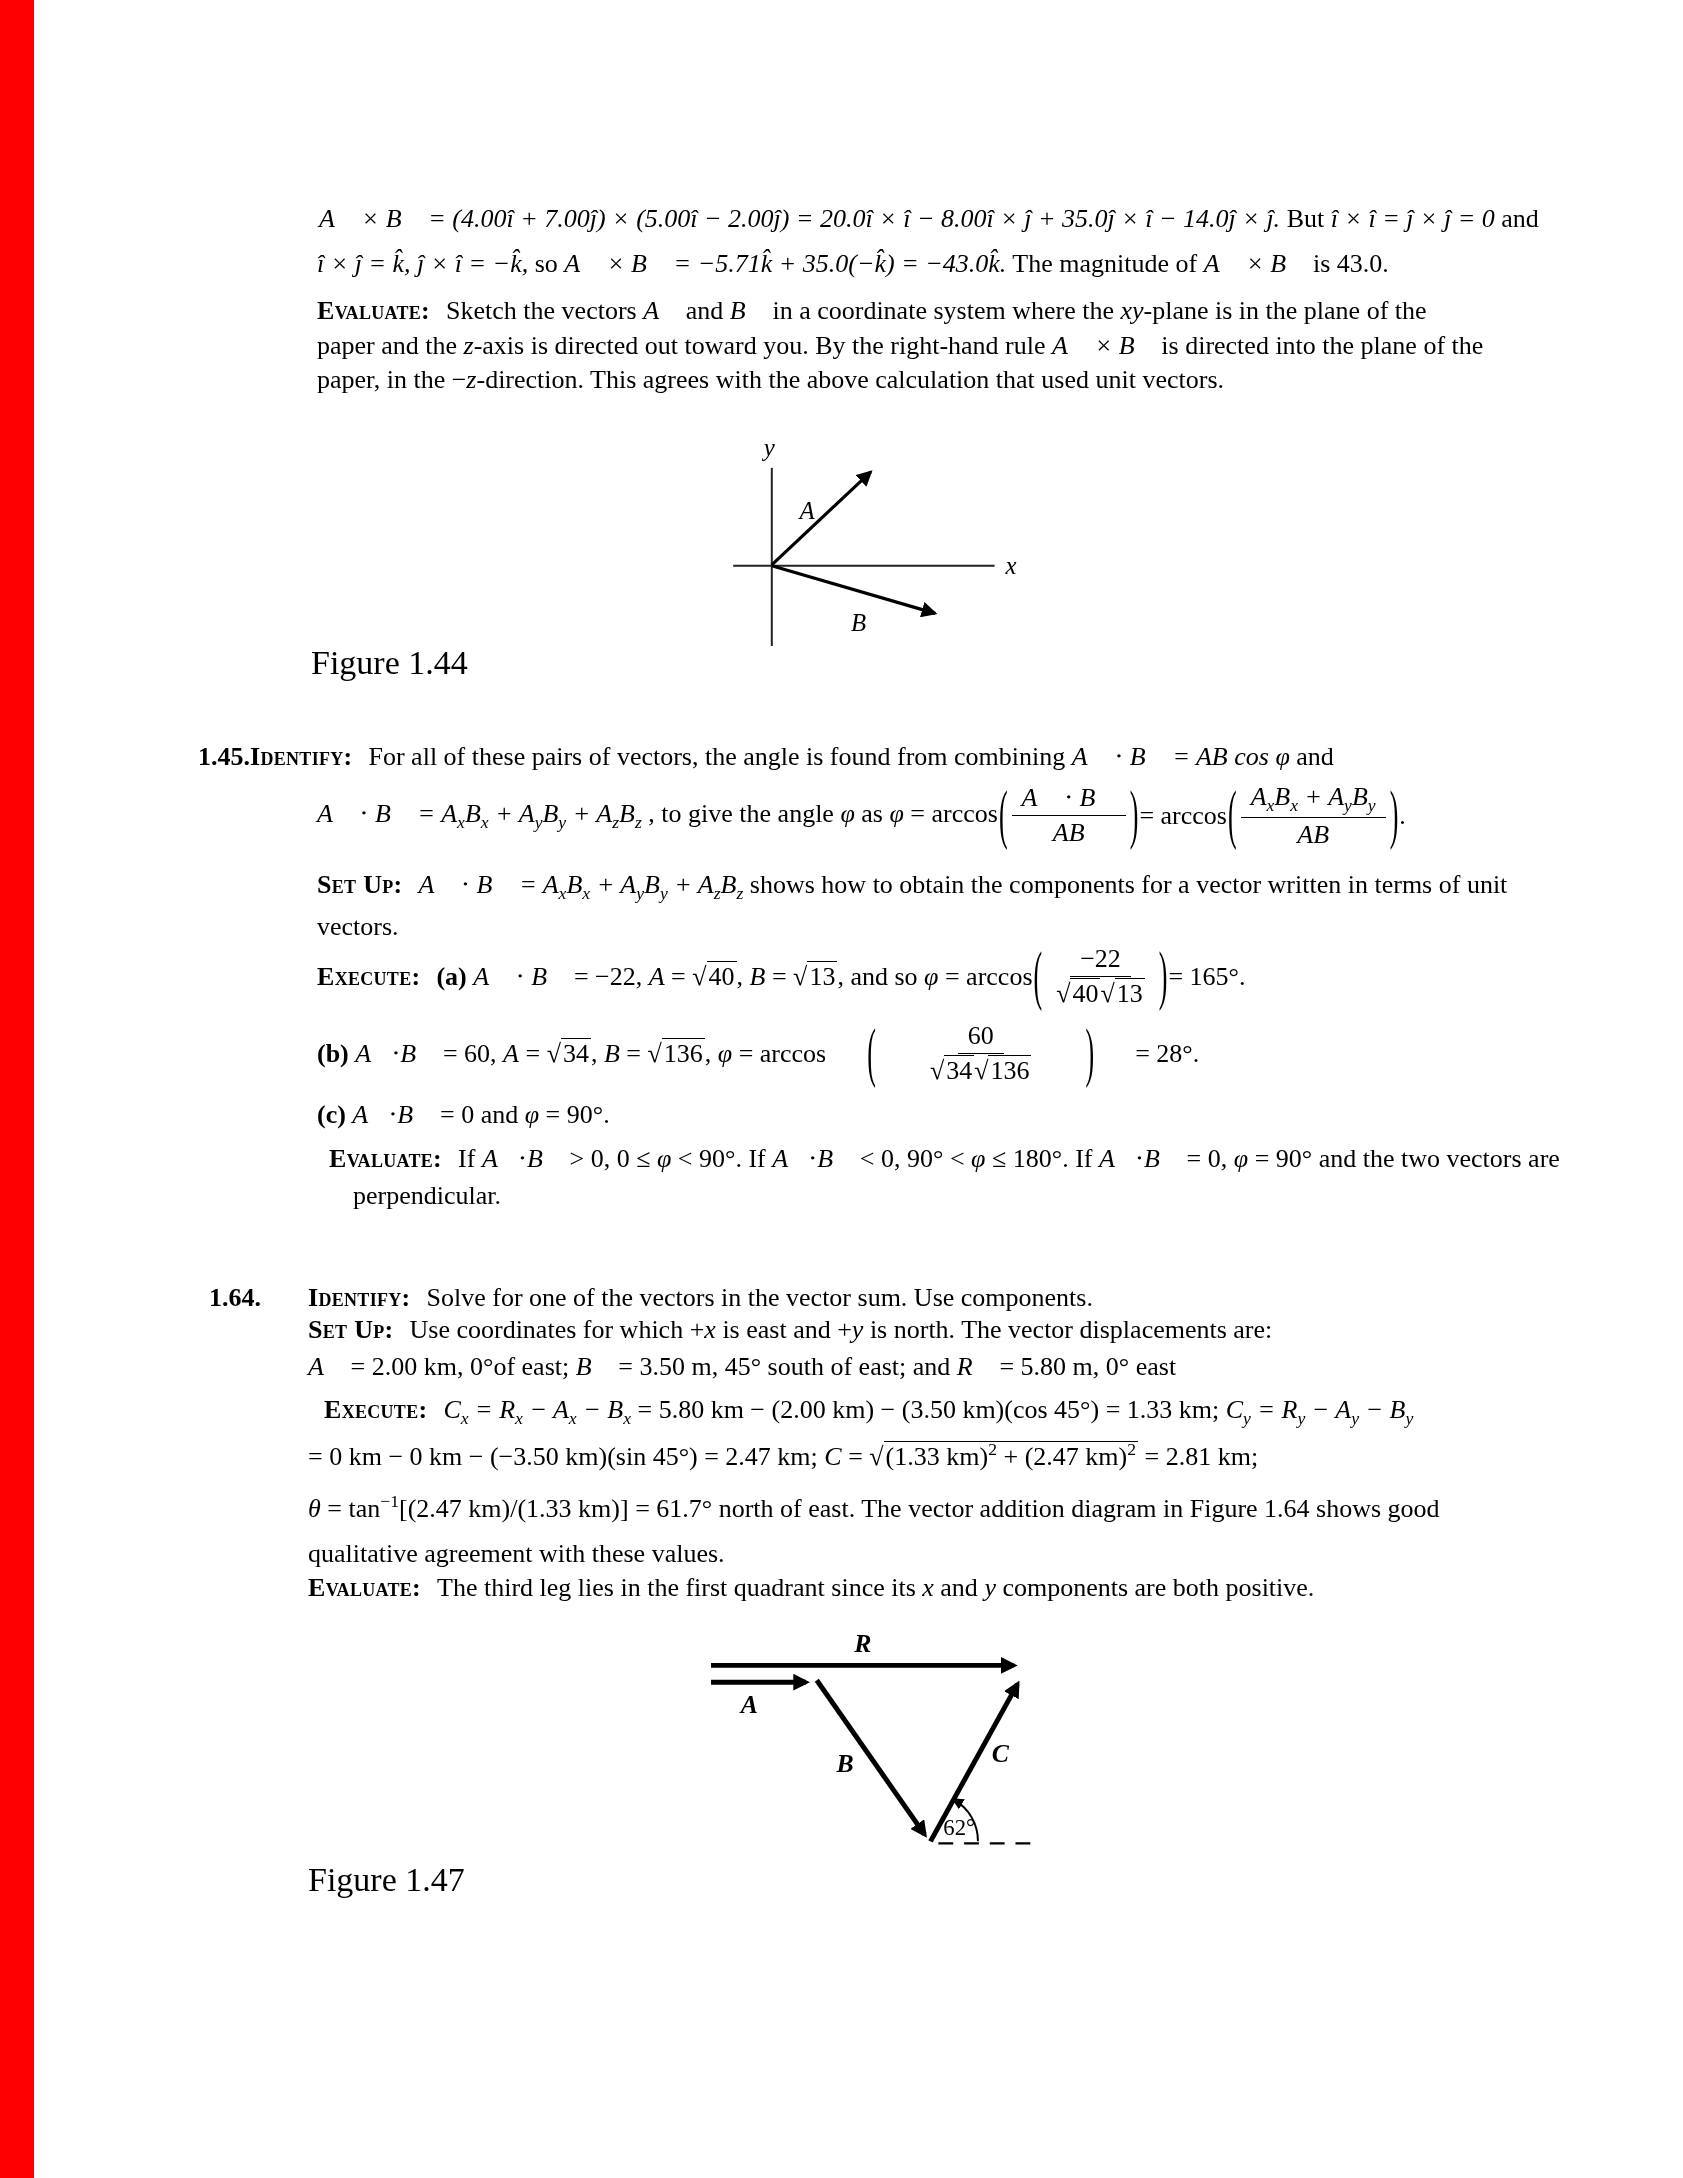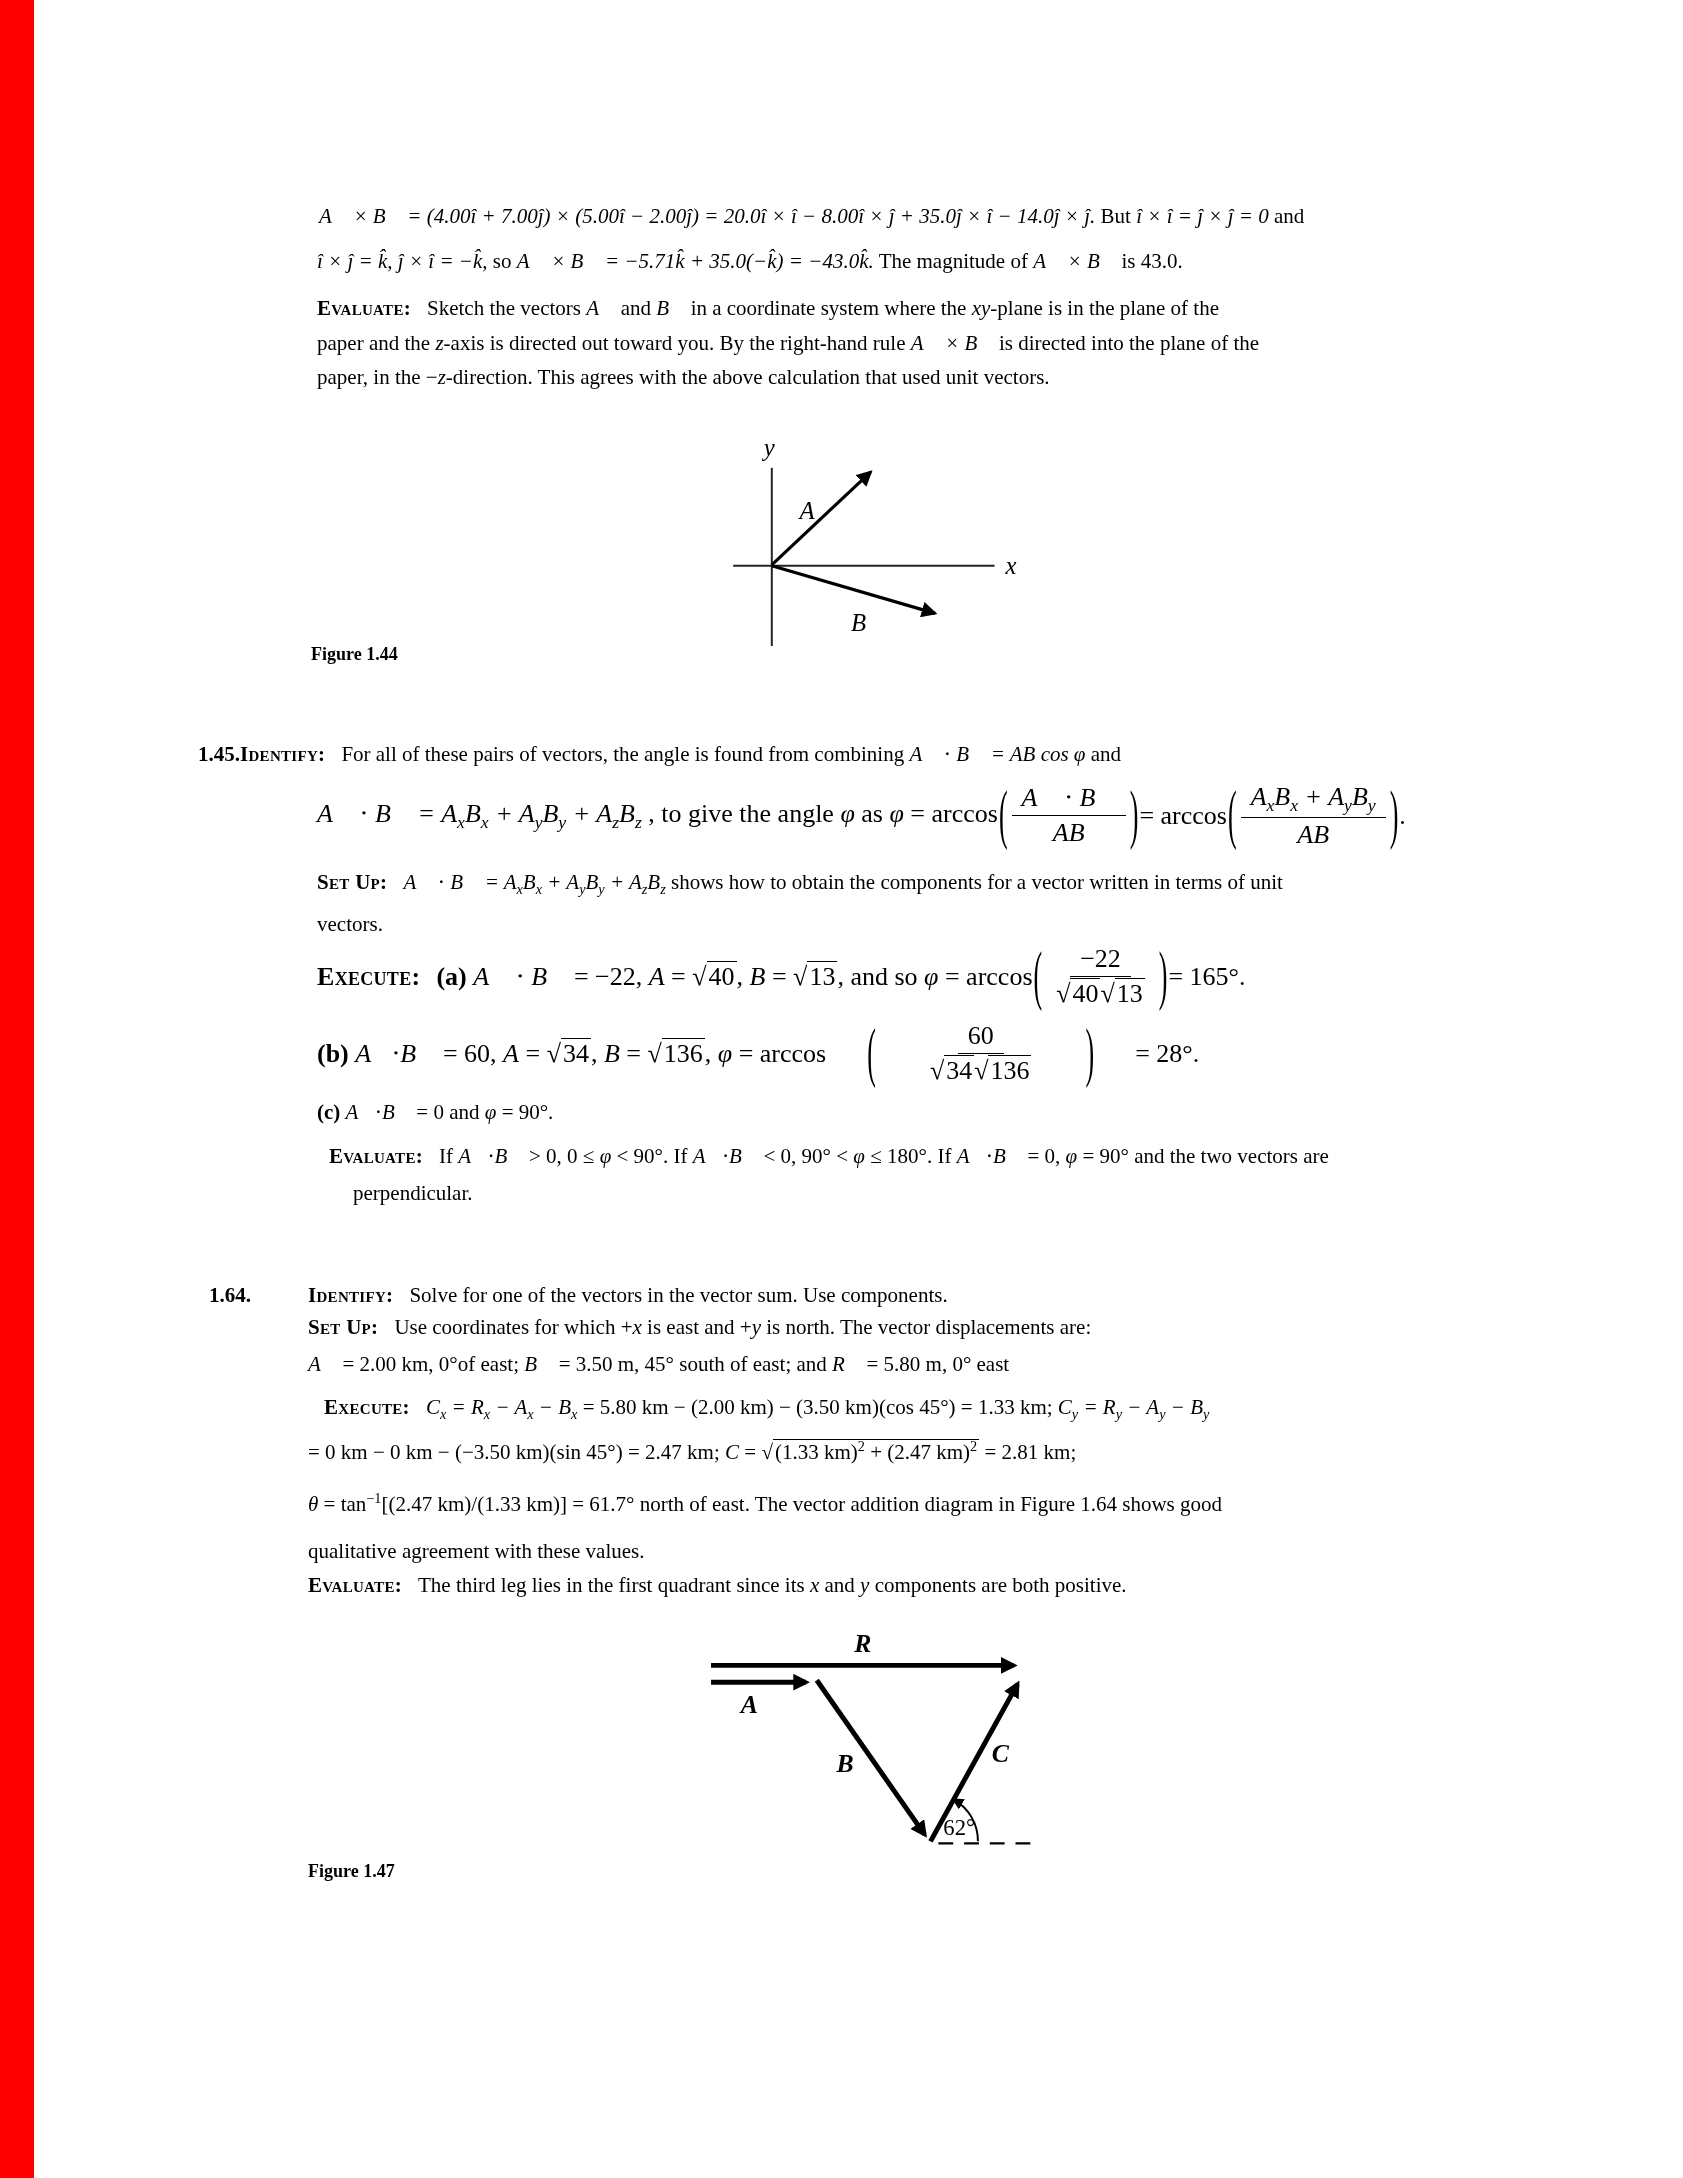--- a/index.html
+++ b/index.html
@@ -1,23 +1,23 @@
 <!DOCTYPE html>
 <html><head>
 <meta charset="utf-8">
 <style>
   html,body{margin:0;padding:0;background:#fff;}
   .page{position:relative;width:1683px;height:2178px;background:#ffffff;
         font-family:"Liberation Serif","DejaVu Serif",serif;color:#000;overflow:hidden;}
   .redbar{position:absolute;left:0;top:0;width:34px;height:2178px;background:#ff0000;}
-  .tline{position:absolute;white-space:nowrap;font-size:21px;line-height:1.25;}
+  .tline{position:absolute;white-space:nowrap;font-size:26px;line-height:1.25;}
   i{font-style:italic;}
   b{font-weight:bold;font-style:normal;}
   .sc{font-variant:small-caps;font-weight:bold;letter-spacing:0.3px;margin-right:16px;}
-  .caption{position:absolute;font-weight:bold;font-size:18px;white-space:nowrap;}
+  .caption{position:absolute;font-weight:normal;font-size:34px;white-space:nowrap;}
   .mrow{position:absolute;display:flex;align-items:center;white-space:nowrap;font-size:26px;height:91px;}
   .mrow>span{white-space:nowrap;}
   .frac{display:inline-flex;flex-direction:column;align-items:center;margin:0 3px;line-height:1.3;}
   .frac .fnum{padding:0 10px;border-bottom:1.6px solid #000;text-align:center;}
   .frac .fden{padding:0 10px;text-align:left;}
   .bp{display:inline-block;transform:scaleY(2.55);transform-origin:center;font-size:26px;
       font-weight:400;padding:0 1px;}
   sub{font-size:68%;} sup{font-size:68%;}
   .ov{border-top:1.6px solid #000;padding:0 2px;}
   .sq{white-space:nowrap;}

